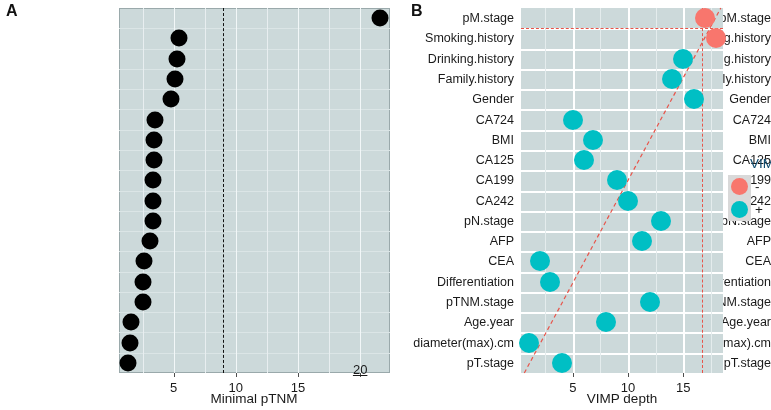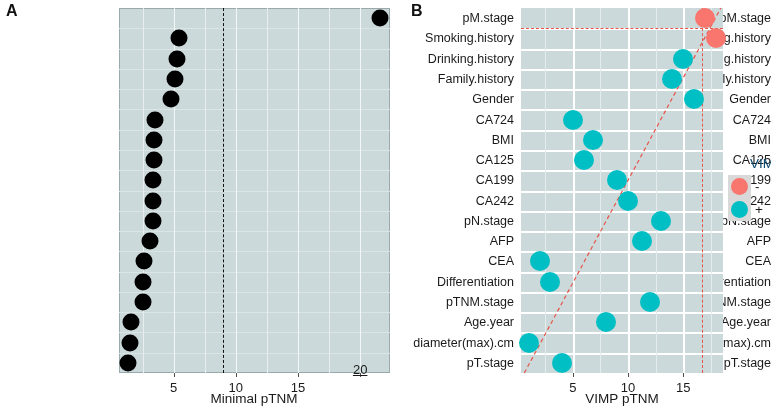--- a/index.html
+++ b/index.html
@@ -317,21 +317,21 @@
       </div>
     <div id="panel-b-xticks">
         <div class="tickmark" style="left:572.8797814207651px; top:373px;"></div>
         <div class="xtick" style="left:572.8797814207651px; top:381px;">5</div>
         <div class="tickmark" style="left:628.0710382513661px; top:373px;"></div>
         <div class="xtick" style="left:628.0710382513661px; top:381px;">10</div>
         <div class="tickmark" style="left:683.2622950819672px; top:373px;"></div>
         <div class="xtick" style="left:683.2622950819672px; top:381px;">15</div>
       </div>
 
-    <div class="axis-title" id="panel-b-xlabel" style="left:622px; top:392px;">VIMP pTNM</div>
+    <div class="axis-title" id="panel-b-xlabel" style="left:622px; top:392px;">VIMP depth</div>
   </div>
 
   <div class="legend">
     <div class="legend-title" style="left:727px; top:157px;">VIMP</div>
 
     <div class="legend-key" style="left:728px; top:175px;">
       <span class="legend-swatch" id="legend-swatch-neg" style="background: rgb(248, 118, 109);"></span>
     </div>
     <div class="legend-label" style="left:755px; top:187px;">-</div>
 

